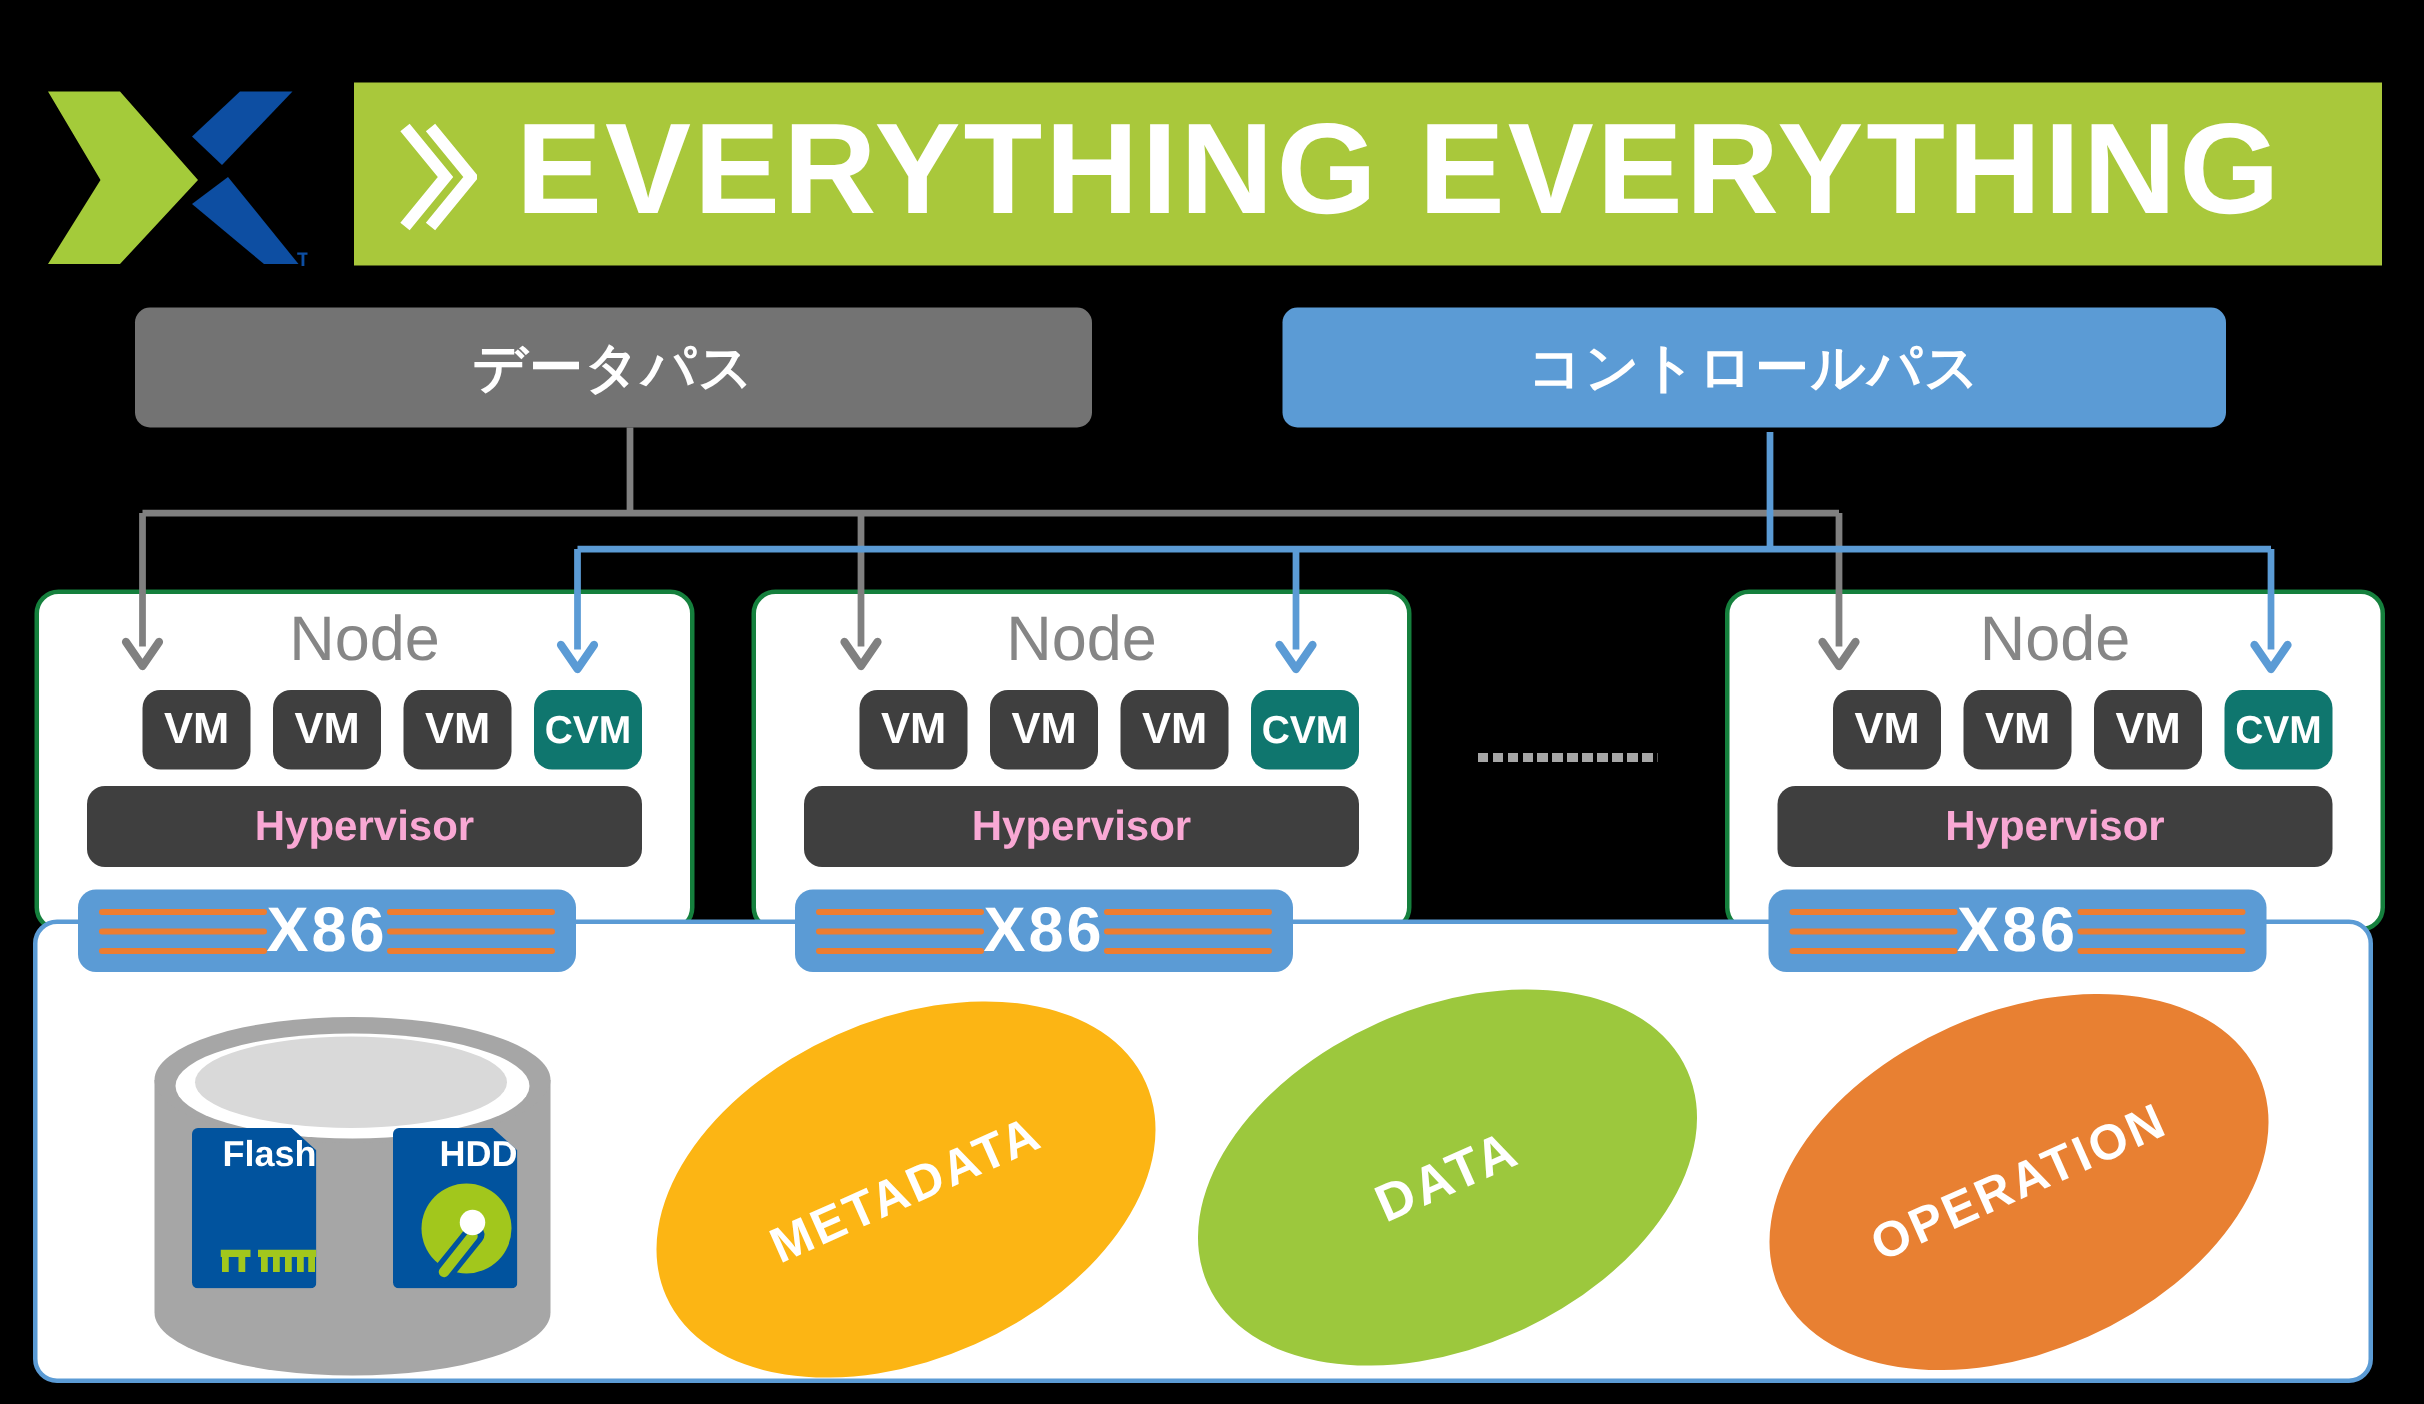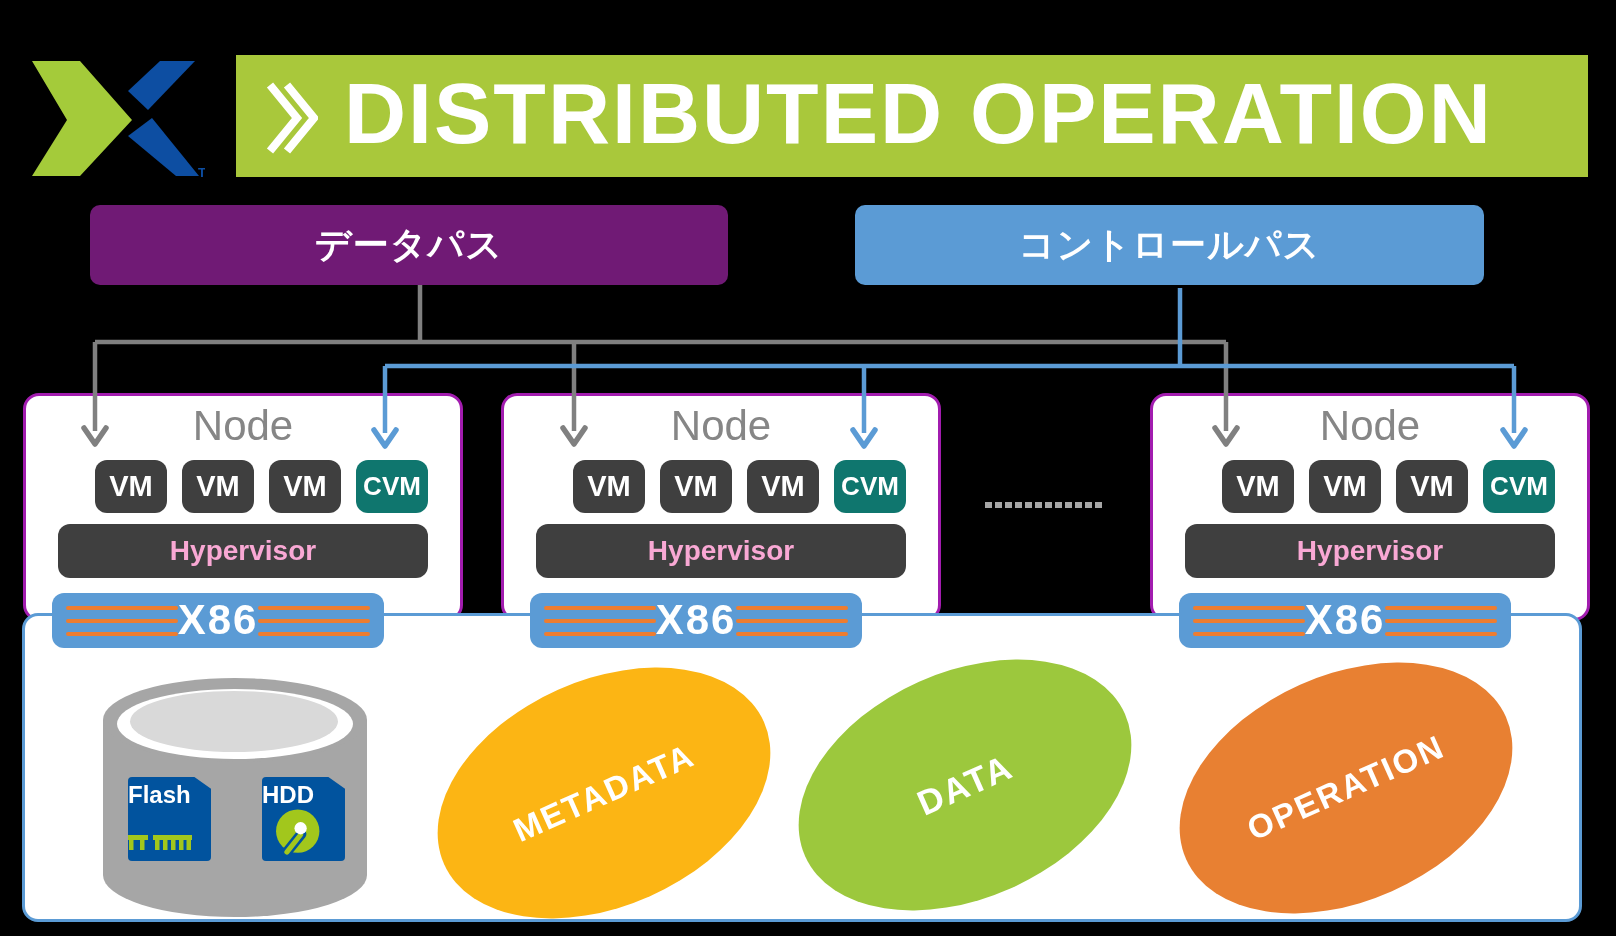--- a/index.html
+++ b/index.html
@@ -18,28 +18,28 @@
   #banner .title{
     color:#fff;font-size:86px;font-weight:bold;letter-spacing:2px;white-space:nowrap;line-height:1;
     margin-top:-6px;
   }
   
   .pathbox{
     position:absolute;top:205px;height:80px;border-radius:10px;
     display:flex;align-items:center;justify-content:center;
     color:#fff;font-size:36px;font-weight:bold;letter-spacing:1px;
   }
-  #datapath{left:90px;width:638px;background:#701a75;}
+  #datapath{left:90px;width:638px;background:#737373;}
   #controlpath{left:855px;width:629px;background:#5b9bd5;}
   
   #lines{position:absolute;left:0;top:0;width:1616px;height:936px;z-index:4;pointer-events:none;}
   
   .node{
     position:absolute;top:393px;width:440px;height:228px;background:#fff;
-    border:3px solid #a21caf;border-radius:16px;z-index:1;
+    border:3px solid #15803d;border-radius:16px;z-index:1;
   }
   .node .ntitle{
     margin-top:6px;text-align:center;font-size:42px;color:#868686;font-weight:normal;
   }
   .chips{position:absolute;left:32px;right:32px;top:64px;height:53px;display:flex;gap:15px;padding-left:37px;}
   .chip{
     flex:1;background:#3f3f3f;border-radius:12px;display:flex;align-items:center;justify-content:center;
     color:#fff;font-size:29px;font-weight:bold;
   }
   .chip.cvm{background:#0f766e;font-size:26px;}
@@ -67,23 +67,23 @@
   }
   
   .cyl{position:absolute;z-index:3;}
   #cyl-body{left:103px;top:720px;width:264px;height:197px;background:#a6a6a6;
     border-radius:0 0 132px 132px / 0 0 42px 42px;}
   #cyl-top{left:103px;top:678px;width:264px;height:84px;background:#a6a6a6;border-radius:50%;}
   #cyl-rim{left:117px;top:689px;width:236px;height:70px;background:#ffffff;border-radius:50%;}
   #cyl-inner{left:130px;top:691px;width:208px;height:61px;background:#d9d9d9;border-radius:50%;}
   
   .media{
-    position:absolute;top:777px;width:83px;height:84px;background:#01539e;z-index:3;
+    position:absolute;top:752px;width:83px;height:107px;background:#01539e;z-index:3;
     clip-path:polygon(0 0,80% 0,100% 14%,100% 100%,0 100%);border-radius:4px;
-    display:flex;flex-direction:column;align-items:flex-start;
+    display:flex;flex-direction:column;align-items:flex-end;
   }
   #flash{left:128px;}
   #hdd{left:262px;}
   .media .mlabel{color:#fff;font-size:24px;font-weight:bold;margin-top:5px;line-height:1.1;}
   .media svg{margin-top:auto;}
   
   .pool-ellipse{
     position:absolute;width:350px;height:226px;border-radius:50%;z-index:3;
     display:flex;align-items:center;justify-content:center;transform:rotate(-24deg);
   }
@@ -103,21 +103,21 @@
     <polygon points="130,3 165,3 118,52 98,33" fill="#0d4ea2"></polygon>
     <polygon points="98,78 122,60 169,118 146,118" fill="#0d4ea2"></polygon>
     <text x="168" y="119" font-size="13" font-weight="bold" fill="#0d4ea2">TM</text>
   </svg>
 
   <div id="banner">
     <svg class="chev" width="52" height="74" viewBox="0 0 52 74">
       <polyline points="4,4 31,37 4,70" fill="none" stroke="#fff" stroke-width="8"></polyline>
       <polyline points="21,4 48,37 21,70" fill="none" stroke="#fff" stroke-width="8"></polyline>
     </svg>
-    <span class="title">DISTRIBUTED OPERATION</span>
+    <span class="title">EVERYTHING EVERYTHING</span>
   </div>
 
   <div id="datapath" class="pathbox">
     <span>データパス</span>
   </div>
   <div id="controlpath" class="pathbox">
     <span>コントロールパス</span>
   </div>
 
   <svg id="lines" viewBox="0 0 1616 936">

